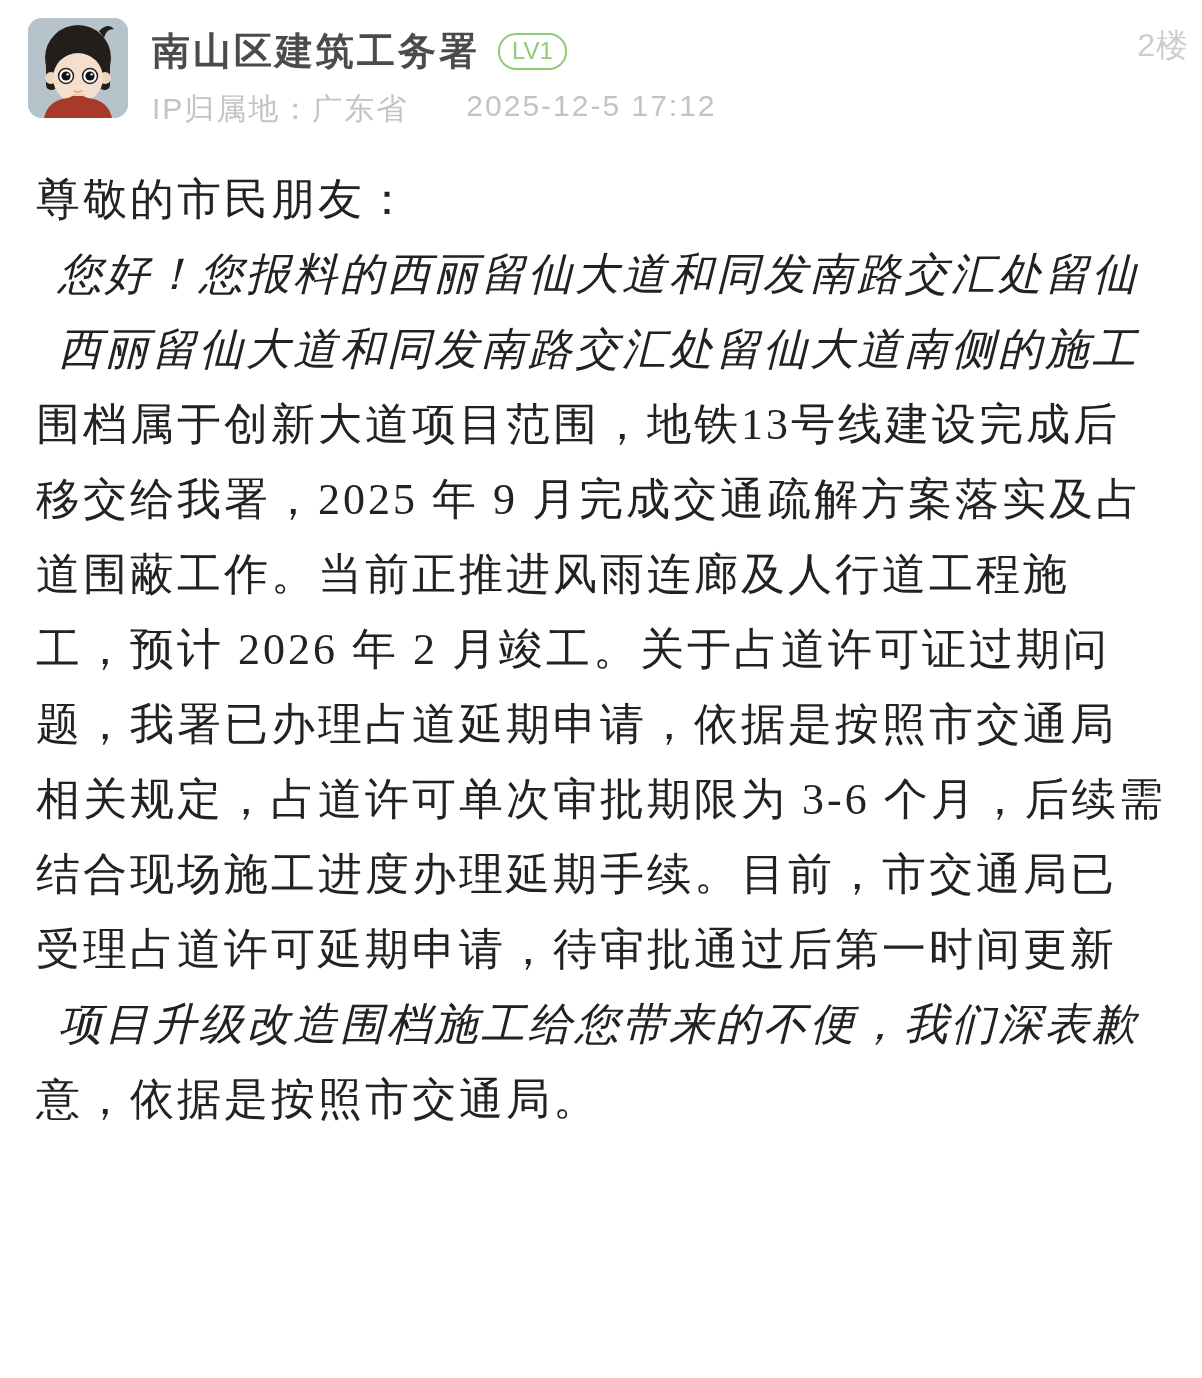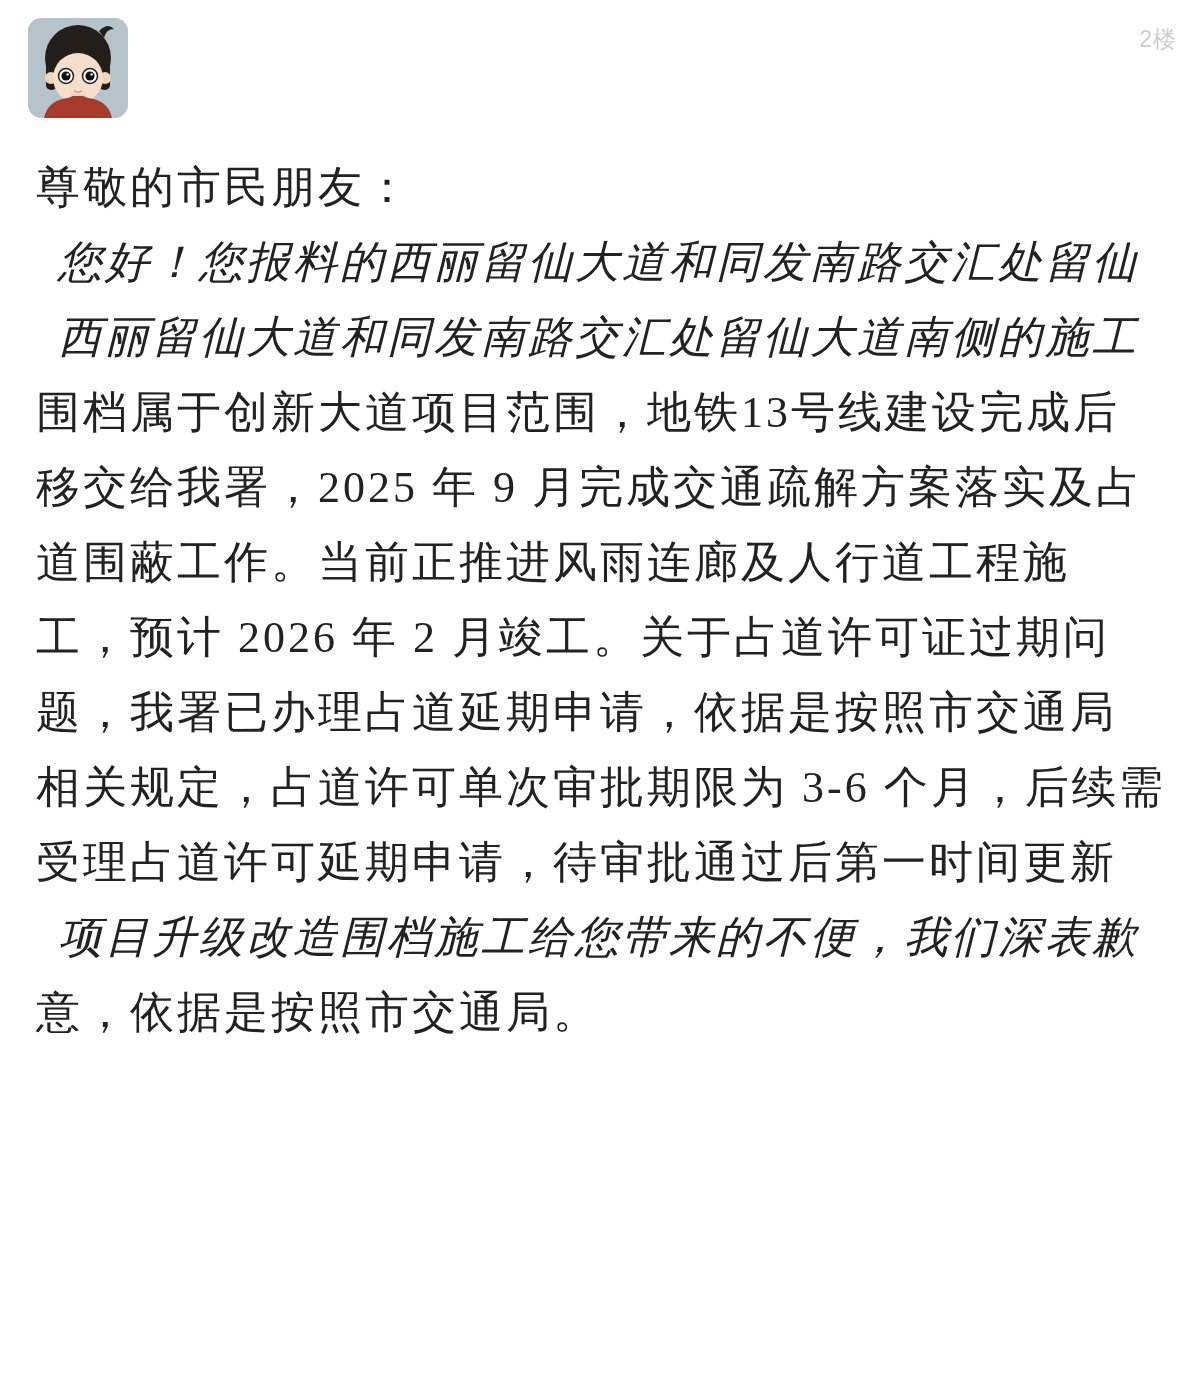--- a/index.html
+++ b/index.html
@@ -16,22 +16,22 @@
     width: 1202px;
     height: 1378px;
     background: #ffffff;
     position: relative;
     overflow: hidden;
     font-family: "Liberation Sans", sans-serif;
   }
   .floor {
     position: absolute;
     top: 24px;
-    right: 25px;
-    font-size: 23px;
+    right: 13px;
+    font-size: 32px;
     color: var(--floor);
     letter-spacing: 1px;
   }
   .post-header {
     display: flex;
     padding: 18px 28px 0 28px;
     gap: 24px;
   }
   .avatar {
     width: 100px;
@@ -116,31 +116,42 @@
         <circle cx="62" cy="58" r="7.5" fill="#ffffff" stroke="#241e1b" stroke-width="1.5"></circle>
         <circle cx="38" cy="58" r="4.6" fill="#111111"></circle>
         <circle cx="62" cy="58" r="4.6" fill="#111111"></circle>
         <circle cx="39.6" cy="56.4" r="1.2" fill="#ffffff"></circle>
         <circle cx="63.6" cy="56.4" r="1.2" fill="#ffffff"></circle>
 
         <path d="M46.5 73 Q50 75.5 53.5 73" stroke="#d8a68b" stroke-width="1.6" fill="none" stroke-linecap="round"></path>
       </svg>
     </div>
 
+    <div class="header-info">
+      <div class="author-row">
+        <span class="author-name">南山区建筑工务署</span>
+        <span class="level-badge">LV1</span>
+      </div>
+      <div class="meta-row">
+        <span>IP归属地：广东省</span>
+        <span>2025-12-5 17:12</span>
+      </div>
+    </div>
 
   </header>
 
   <main class="post-body" id="post-body">
       <div class="body-line">尊敬的市民朋友：</div>
       <div class="body-line indent">您好！您报料的西丽留仙大道和同发南路交汇处留仙</div>
       <div class="body-line indent">西丽留仙大道和同发南路交汇处留仙大道南侧的施工</div>
       <div class="body-line">围档属于创新大道项目范围，地铁13号线建设完成后</div>
       <div class="body-line">移交给我署，2025 年 9 月完成交通疏解方案落实及占</div>
       <div class="body-line">道围蔽工作。当前正推进风雨连廊及人行道工程施</div>
       <div class="body-line">工，预计 2026 年 2 月竣工。关于占道许可证过期问</div>
       <div class="body-line">题，我署已办理占道延期申请，依据是按照市交通局</div>
       <div class="body-line">相关规定，占道许可单次审批期限为 3-6 个月，后续需</div>
+      <div class="body-line">结合现场施工进度办理延期手续。目前，市交通局已</div>
       <div class="body-line">受理占道许可延期申请，待审批通过后第一时间更新</div>
       <div class="body-line indent">项目升级改造围档施工给您带来的不便，我们深表歉</div>
       <div class="body-line">意，依据是按照市交通局。</div>
     </main>
 
 </div>
 
 </body></html>

